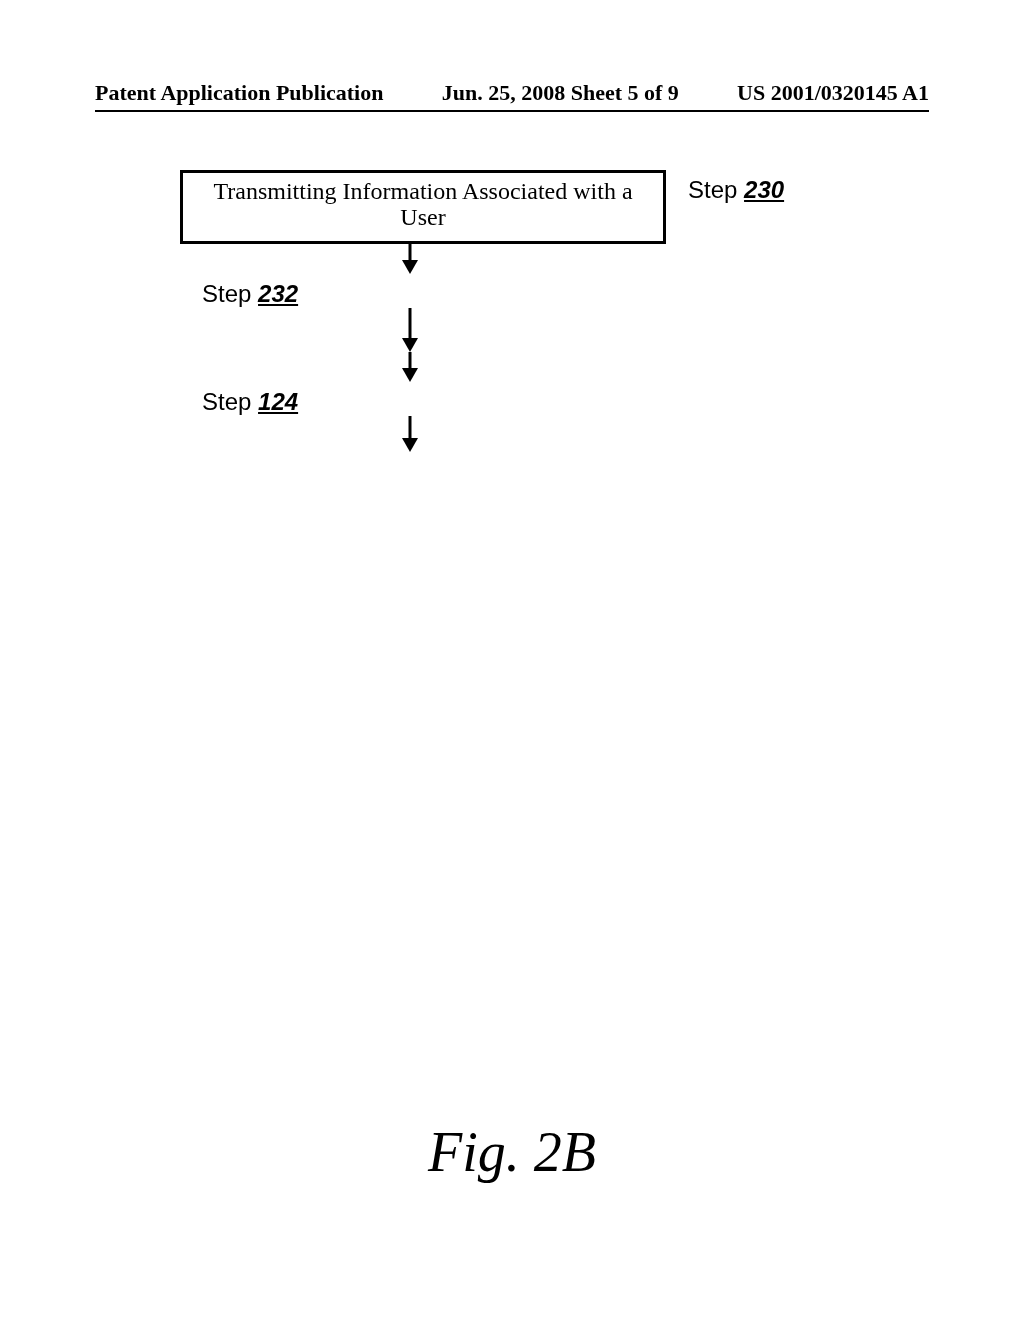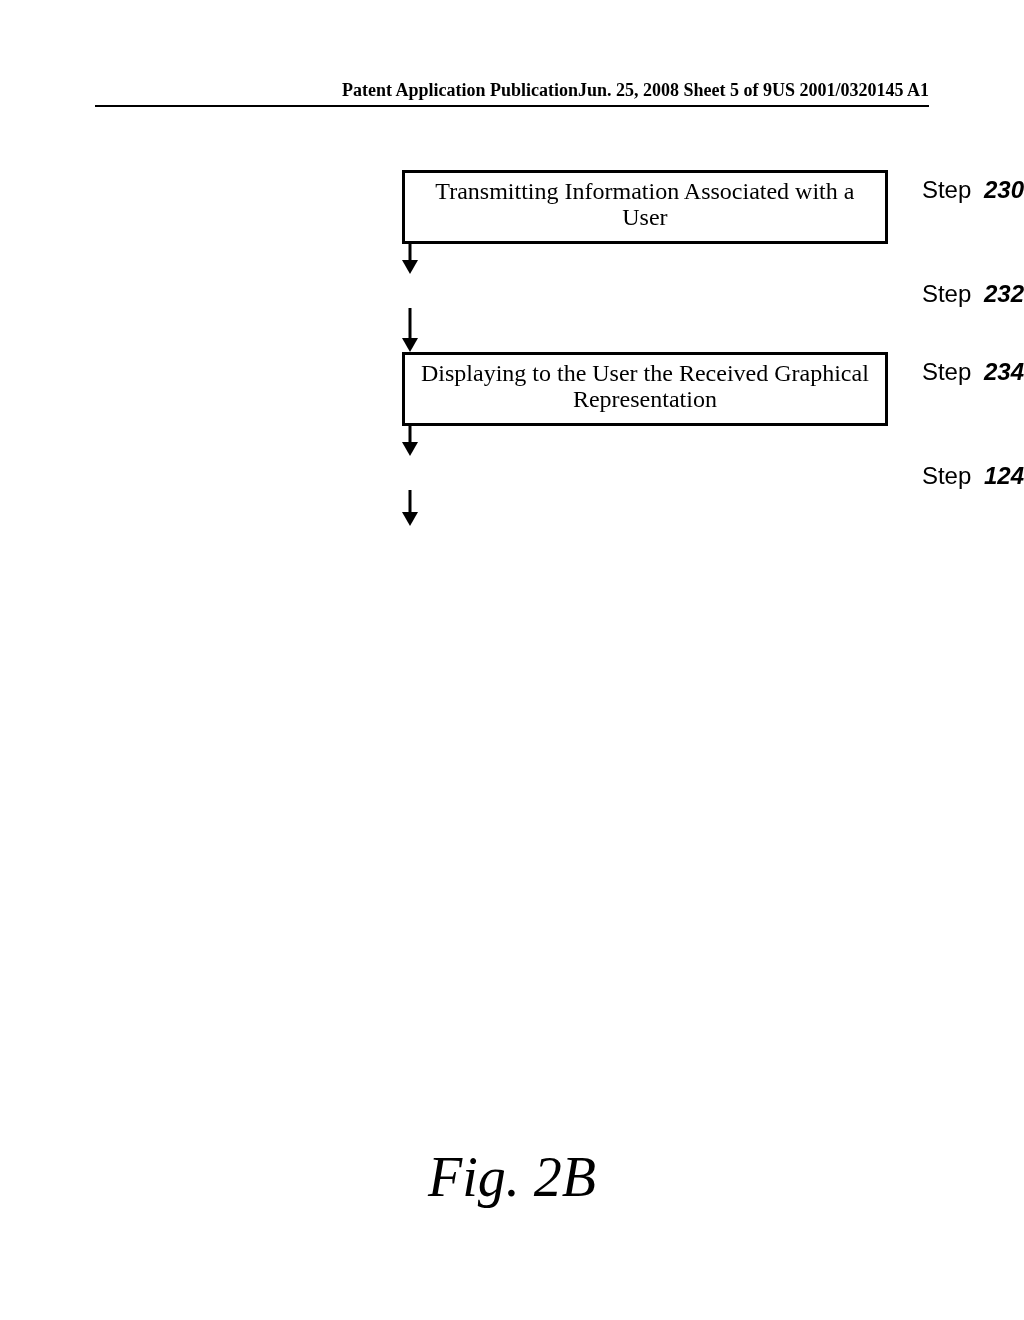--- a/index.html
+++ b/index.html
@@ -16,78 +16,76 @@
     width: 1024px;
     height: 1320px;
   }
   .header {
     position: absolute;
     top: 80px;
     left: 95px;
     right: 95px;
     font-family: "Times New Roman", Times, serif;
     font-weight: bold;
-    font-size: 18px;
+    font-size: 22px;
     display: flex;
-    justify-content: flex-end;
+    justify-content: space-between;
     border-bottom: 2px solid #000;
     padding-bottom: 4px;
   }
   .header > span { white-space: nowrap; }
   .figure-area {
     position: absolute;
     top: 170px;
     left: 0;
     width: 1024px;
   }
   .row {
     display: flex;
     align-items: flex-start;
-    justify-content: flex-end;
+    justify-content: flex-start;
     margin-left: 180px;
-    gap: 12px;
   }
   .box {
     border: 3px solid #000;
     width: 460px;
     padding: 6px 10px 10px 10px;
     font-size: 24px;
     line-height: 1.08;
     text-align: center;
     font-family: "Times New Roman", Times, serif;
   }
   .step-label {
     margin-left: 22px;
     font-size: 24px;
     font-family: Arial, Helvetica, sans-serif;
     white-space: nowrap;
     padding-top: 6px;
   }
   .step-label .num {
     font-weight: bold;
     font-style: italic;
-    margin-left: 6px;
+    text-decoration: underline;
   }
   .arrow-wrap {
     width: 460px;
     margin-left: 180px;
     text-align: center;
     line-height: 0;
   }
   .arrow-wrap svg { display: inline-block; }
   .figure-caption {
     position: absolute;
     top: 1120px;
     left: 0;
     width: 1024px;
     text-align: center;
     font-family: "Times New Roman", Times, serif;
     font-style: italic;
     font-size: 56px;
-    margin-top: 25px;
   }
 </style>
 </head>
 <body>
 
 <div class="page">
 
   <div class="header">
     <span>Patent Application Publication</span>
     <span>Jun. 25, 2008  Sheet 5 of 9</span>
@@ -114,26 +112,20 @@
         <span>Step </span><span class="num">232</span>
       </div>
     </div>
     <div class="arrow-wrap">
       <svg width="30" height="44" viewBox="0 0 30 44">
         <line x1="15" y1="0" x2="15" y2="30" stroke="#000" stroke-width="3"></line>
         <polygon points="15,44 7,30 23,30" fill="#000"></polygon>
       </svg>
     </div>
 
-    <div class="row">
-      <div class="box">Displaying to the User the Received Graphical Representation</div>
-      <div class="step-label">
-        <span>Step </span><span class="num">234</span>
-      </div>
-    </div>
     <div class="arrow-wrap">
       <svg width="30" height="30" viewBox="0 0 30 30">
         <line x1="15" y1="0" x2="15" y2="18" stroke="#000" stroke-width="3"></line>
         <polygon points="15,30 7,16 23,16" fill="#000"></polygon>
       </svg>
     </div>
 
     <div class="row">
       <div class="step-label">
         <span>Step </span><span class="num">124</span>

